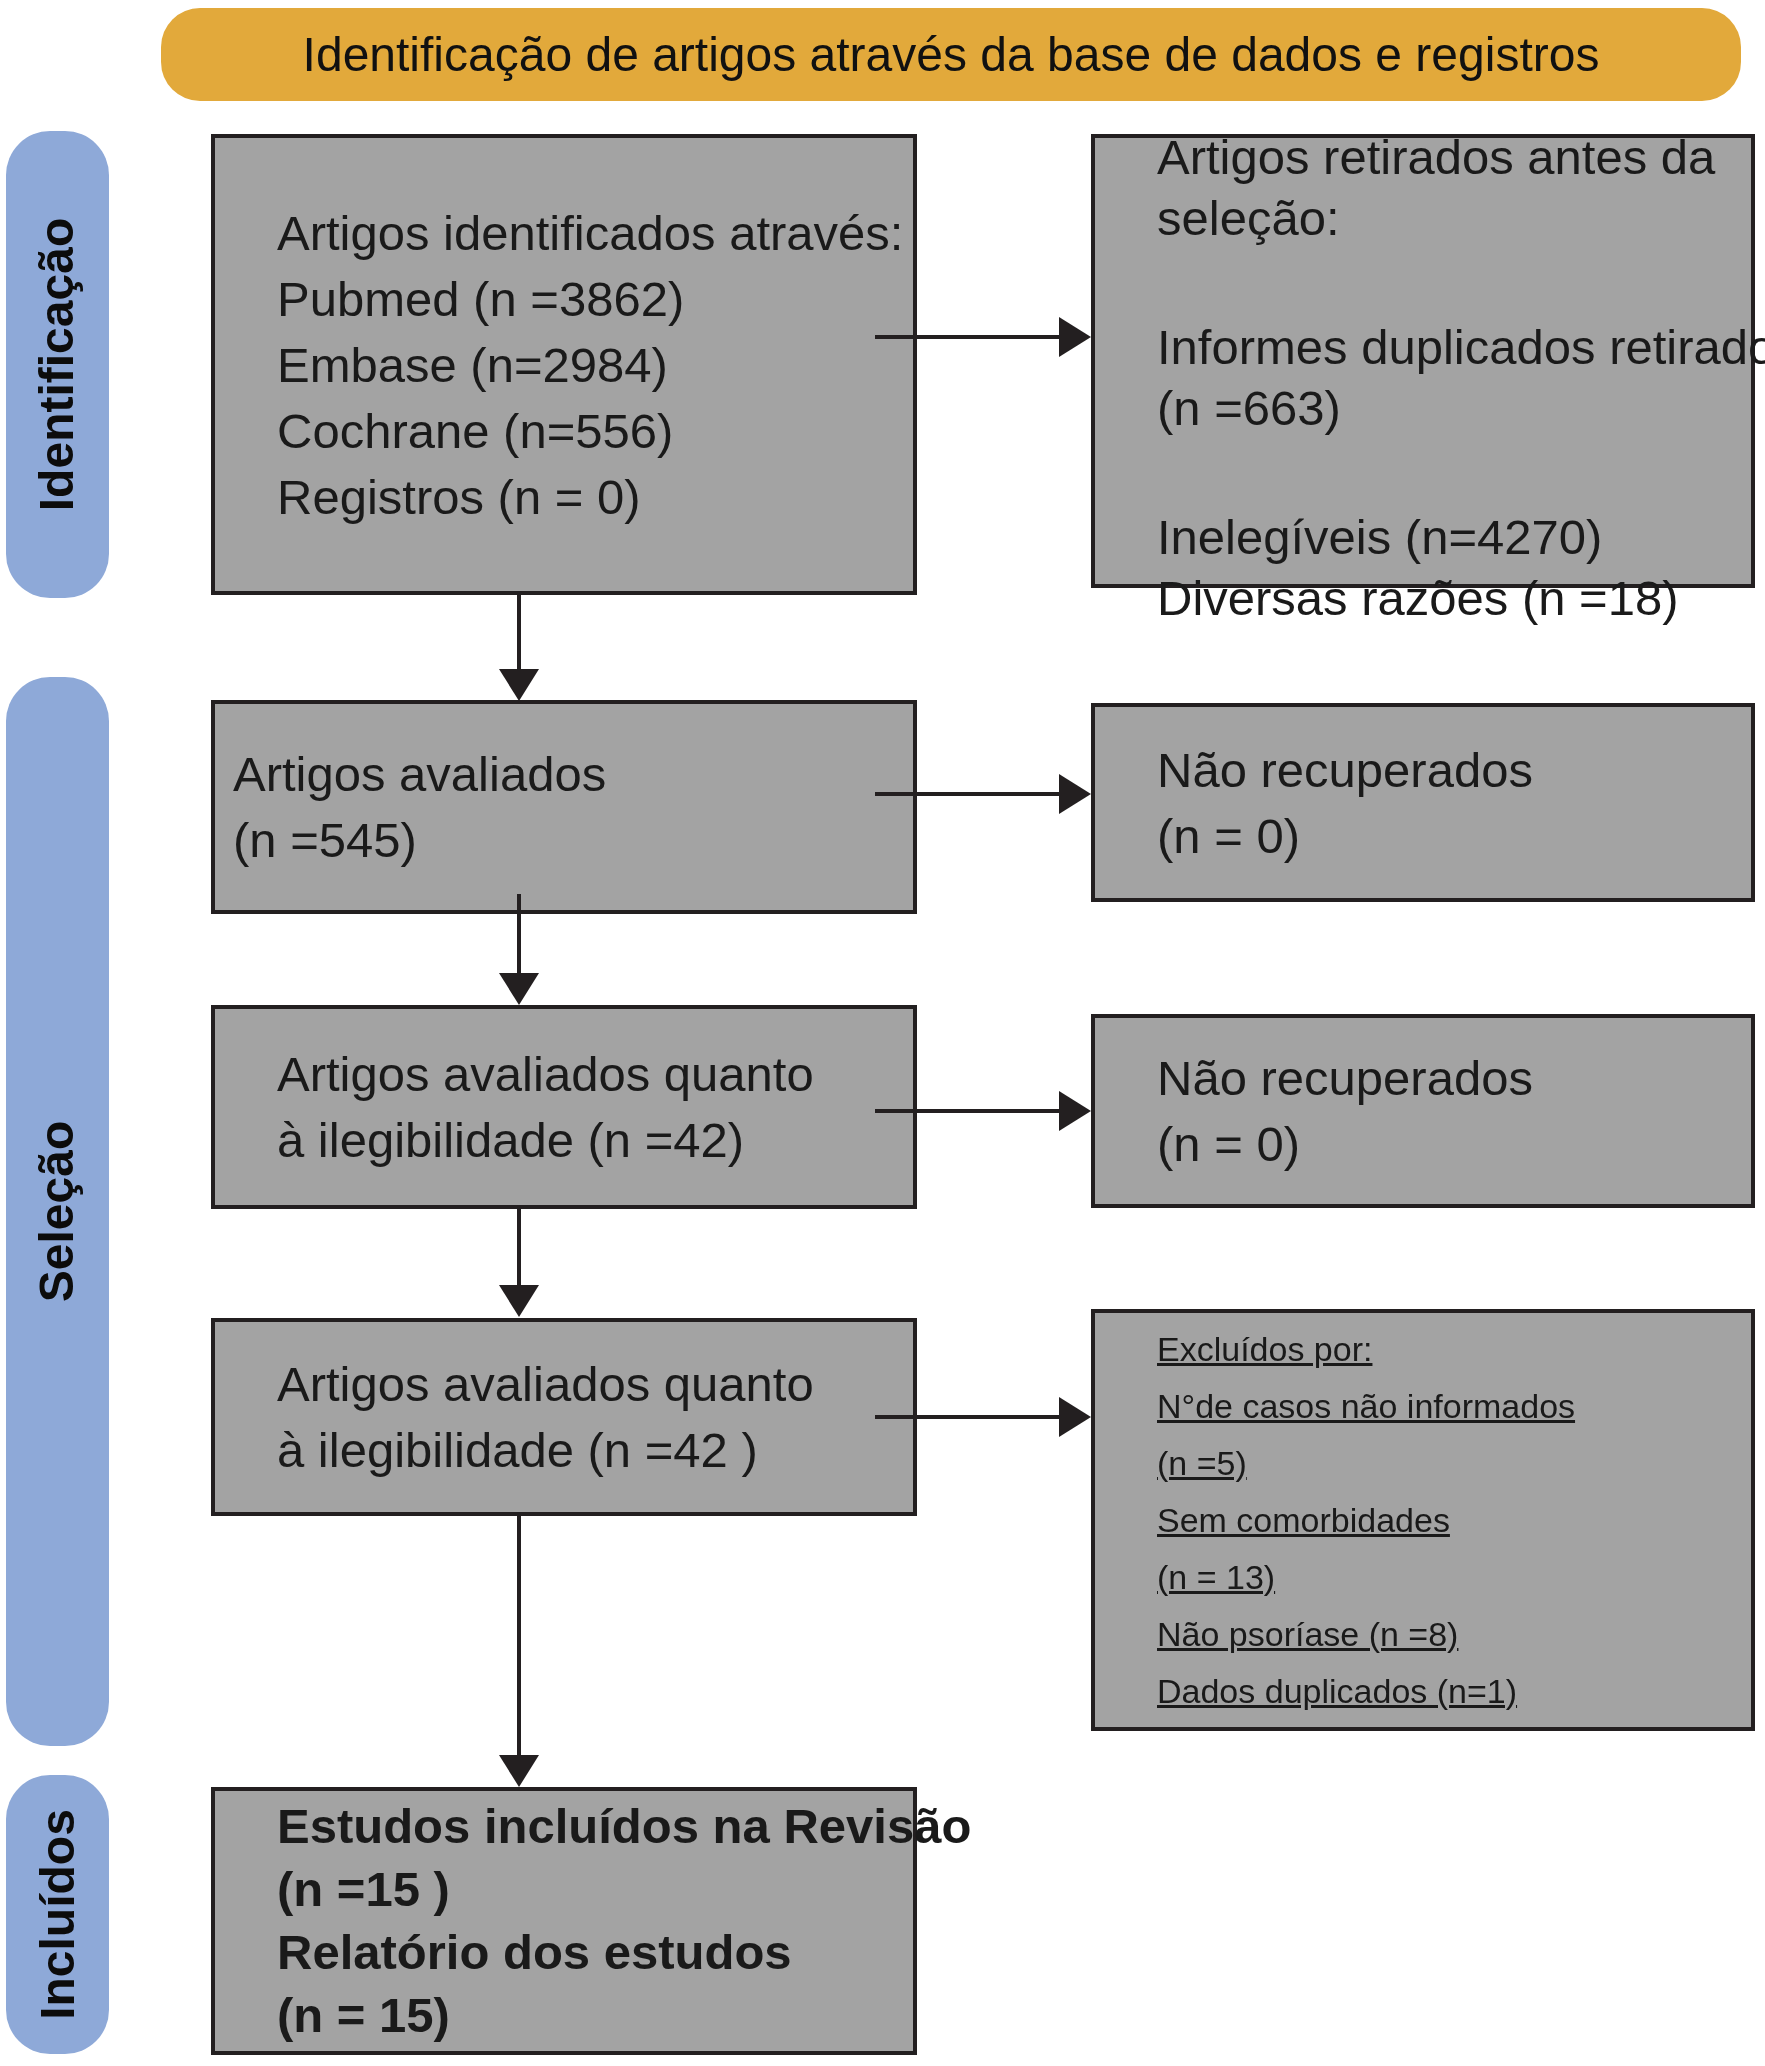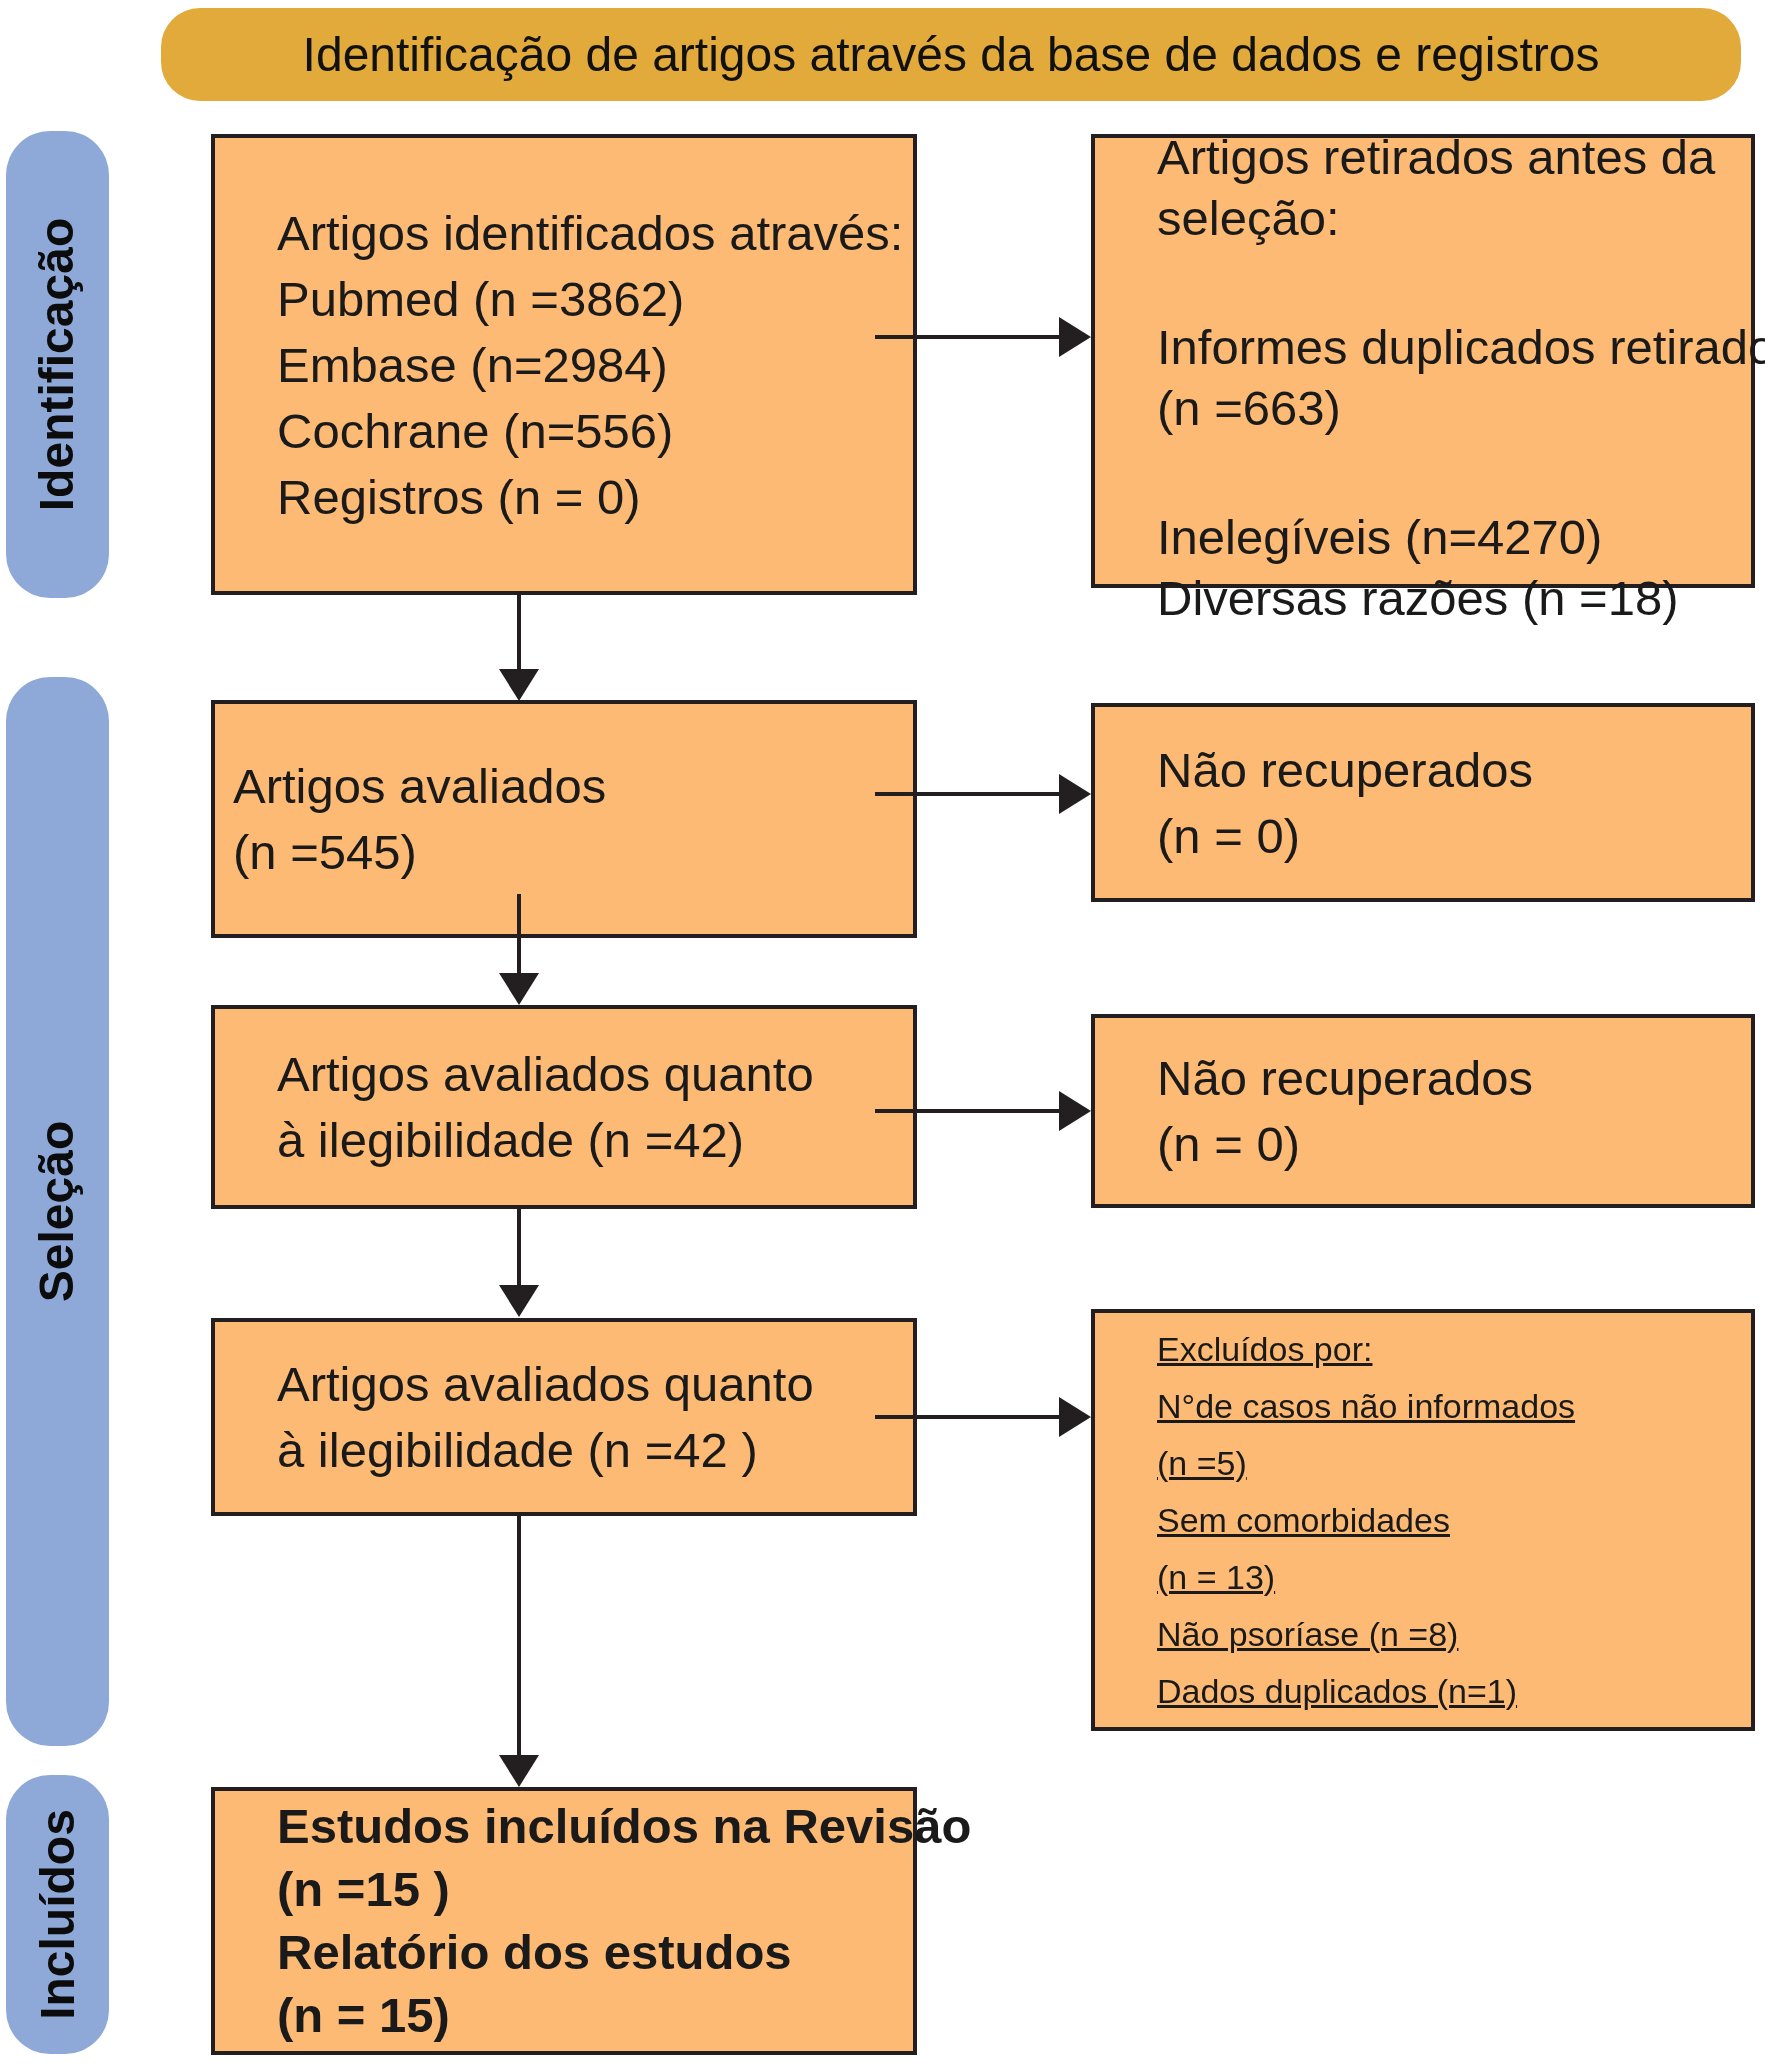--- a/index.html
+++ b/index.html
@@ -40,35 +40,35 @@
     transform:rotate(-90deg);
     white-space:nowrap;
     font-size:48px;font-weight:bold;color:#0c0c0c;
   }
   #pill-identification{top:131px;height:467px;}
   #pill-screening{top:677px;height:1069px;}
   #pill-included{top:1775px;height:279px;}
   
   .fbox{
     position:absolute;
-    background:#fdba74;
+    background:#a3a3a3;
     border:4.2px solid var(--line);
     box-sizing:border-box;
     display:flex;flex-direction:column;justify-content:center;
     padding-left:62px;padding-right:20px;
   }
   .fbox .ln{font-size:49px;line-height:66px;white-space:nowrap;}
   .col-left{left:167px;width:706px;margin-left:44px;}
   .col-right{left:1091px;width:664px;}
   #box-identified{top:134px;height:461px;}
   #box-removed{top:134px;height:454px;}
   #box-removed .ln{line-height:61px;}
   #box-removed p{margin:0 0 34px 0;}
   #box-removed p:last-child{margin-bottom:0;}
-  #box-screened{top:700px;height:238px;padding-left:18px;}
+  #box-screened{top:700px;height:214px;padding-left:18px;}
   #box-notretrieved1{top:703px;height:199px;}
   #box-eligibility1{top:1005px;height:204px;}
   #box-notretrieved2{top:1014px;height:194px;}
   #box-eligibility2{top:1318px;height:198px;}
   #box-excluded{top:1309px;height:422px;}
   #box-excluded .ln{font-size:34px;line-height:57px;text-decoration:underline;}
   #box-included{top:1787px;height:268px;}
   #box-included .ln{line-height:63px;font-weight:bold;}
   
   .arrow-v{position:absolute;width:39px;}

